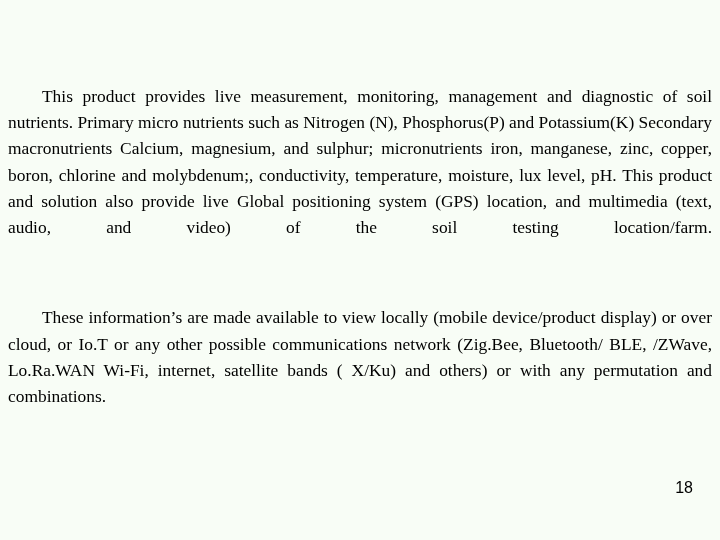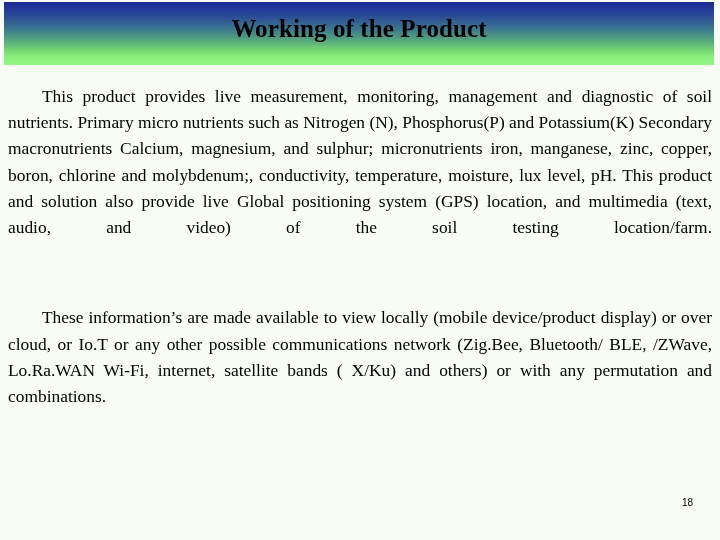--- a/index.html
+++ b/index.html
@@ -89,36 +89,33 @@
   .para::after {
     content: "";
     display: inline-block;
     width: 100%;
   }
 
   
   .page-number {
     position: absolute;
     right: 27px;
-    bottom: 32px;
+    bottom: 44px;
     font-family: "Liberation Sans", "DejaVu Sans", sans-serif;
-    font-size: 10px;
+    font-size: 16px;
     color: #000000;
     line-height: 1;
     text-align: right;
   }
 </style>
 </head>
 <body>
 
 <div class="slide">
 
-  <div class="title-band">
-    <div class="title-text">Working of the Product</div>
-  </div>
 
   <div class="body-area">
     <p class="para first">This product provides live measurement, monitoring, management and diagnostic of soil nutrients.  Primary micro nutrients such as Nitrogen (N), Phosphorus(P) and Potassium(K) Secondary macronutrients  Calcium, magnesium, and sulphur;  micronutrients iron, manganese, zinc, copper, boron, chlorine and molybdenum;, conductivity, temperature, moisture, lux level, pH.  This product and solution also provide live Global positioning system (GPS) location, and multimedia (text, audio, and video) of the soil testing location/farm.</p>
     <p class="para second">These information’s are made available to view locally (mobile device/product display) or over cloud, or Io.T or any other possible communications network (Zig.Bee, Bluetooth/ BLE, /ZWave, Lo.Ra.WAN Wi-Fi, internet, satellite bands ( X/Ku) and others) or with any permutation and combinations.</p>
   </div>
 
   <div class="page-number">18</div>
 
 </div>
 

